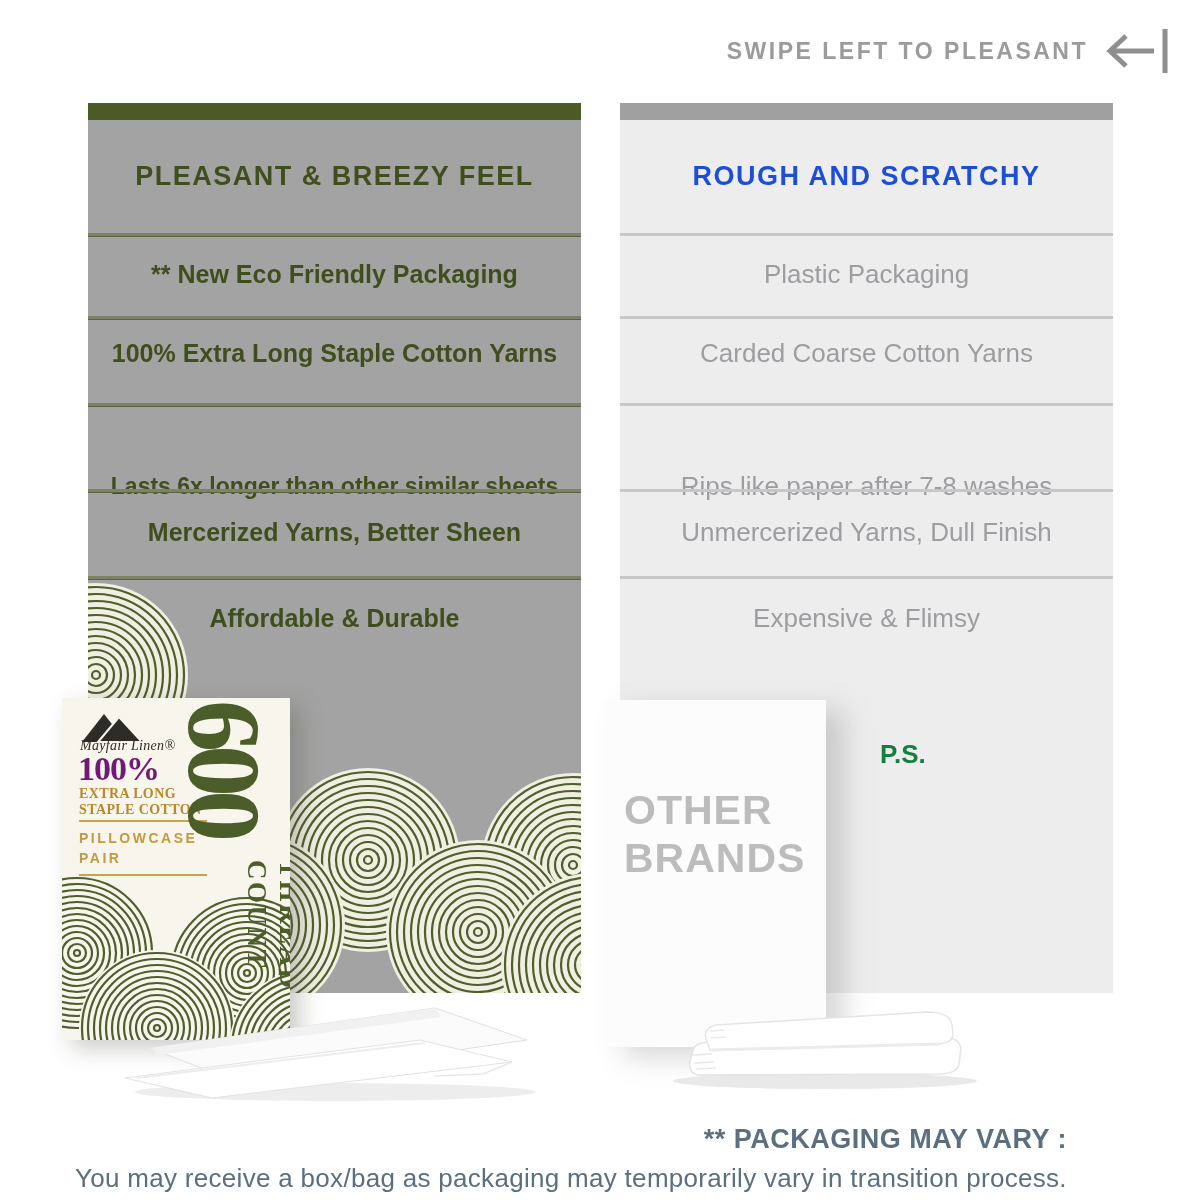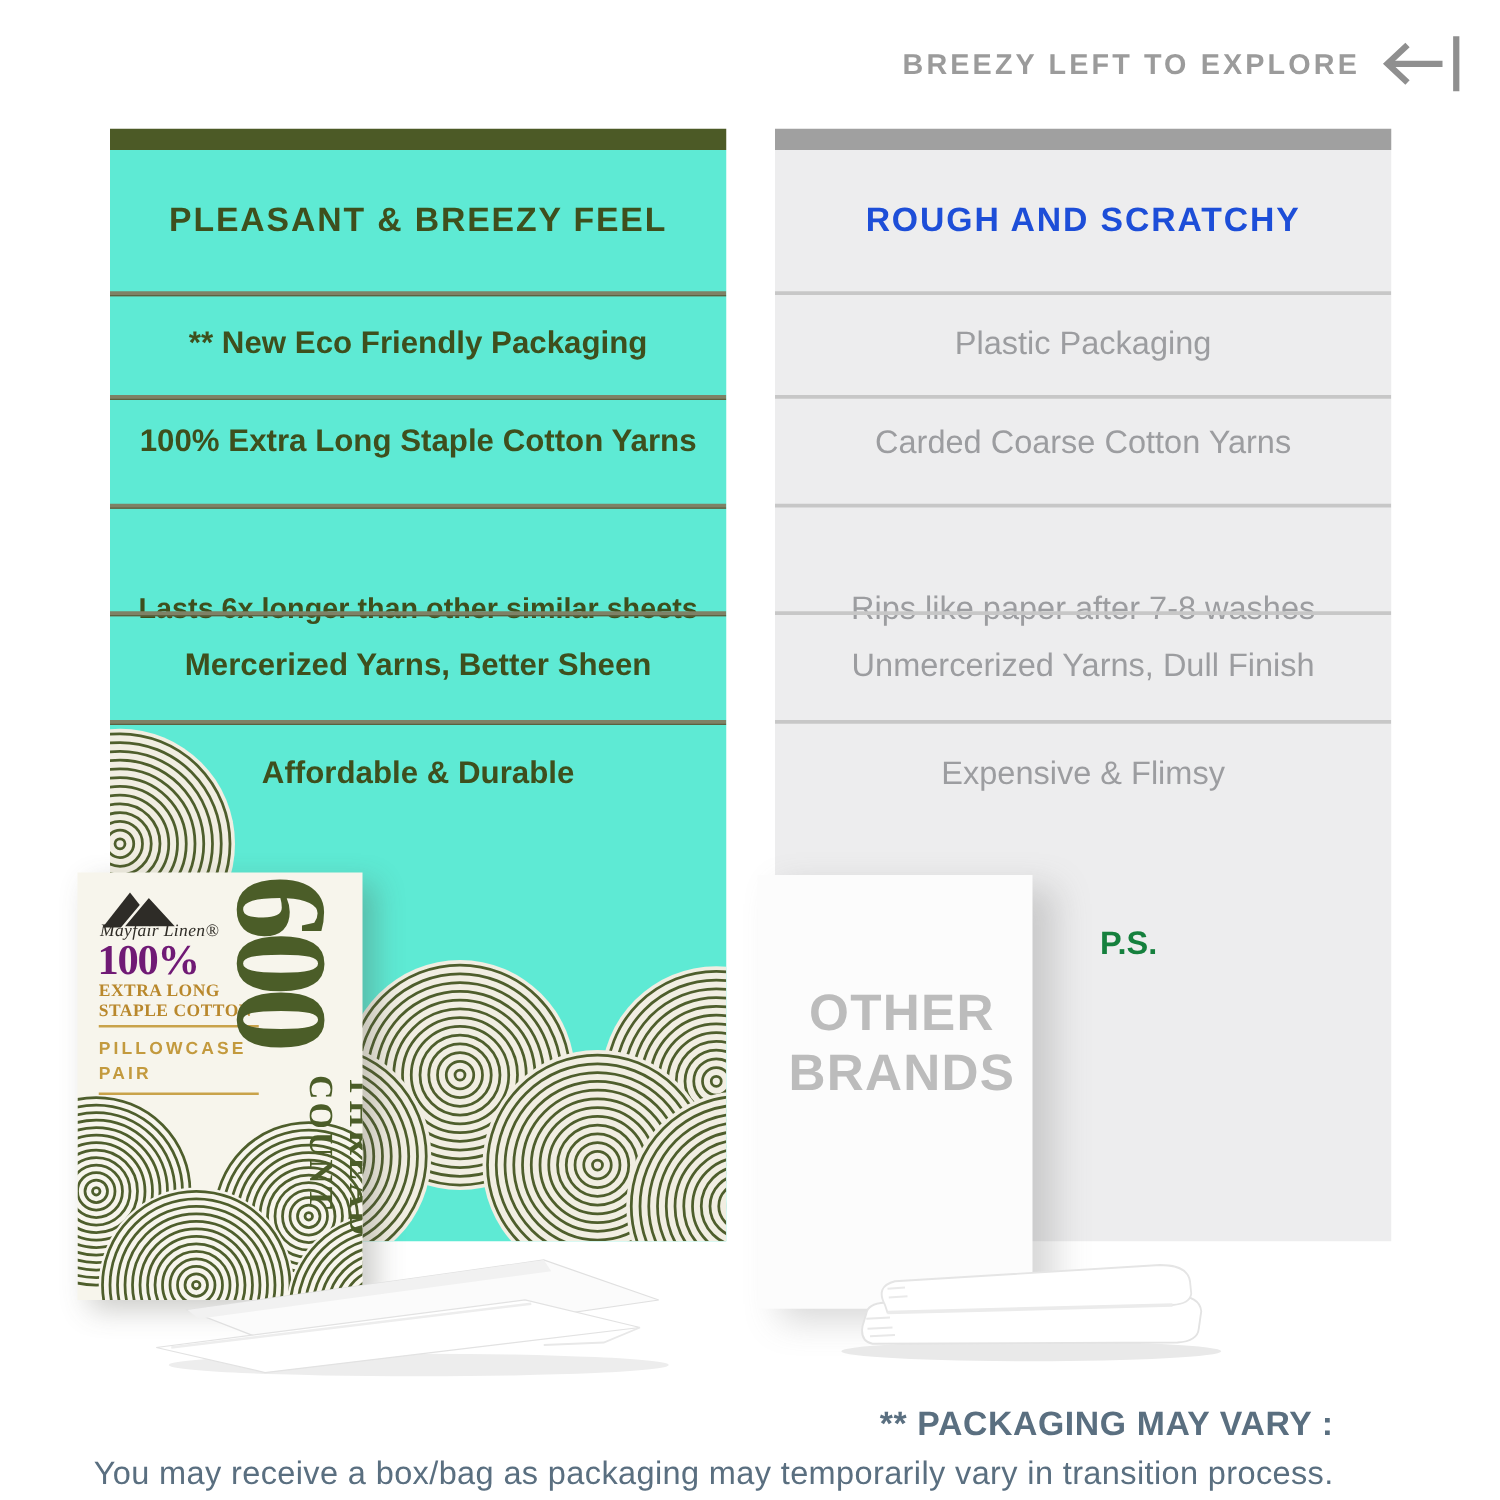--- a/index.html
+++ b/index.html
@@ -12,21 +12,21 @@
   .swipe-arrow{width:68px;height:46px;}
 
   
   .panel{position:absolute;top:103px;width:493px;}
   .panel-left{left:88px;}
   .panel-right{left:620px;}
   .panel .bar{height:17px;width:100%;}
   .panel-left .bar{background:#4c5a26;}
   .panel-right .bar{background:#a0a0a0;}
   .panel .body{position:relative;width:100%;height:873px;overflow:hidden;}
-  .panel-left .body{background:#5eead4;}
+  .panel-left .body{background:#a3a3a3;}
   .panel-right .body{background:#ededee;}
 
   .trow{position:absolute;left:0;width:100%;display:flex;align-items:center;
         justify-content:center;text-align:center;padding:0 6px;box-sizing:border-box;}
   .rt{top:0;height:113px;}
   .r1{top:113px;height:83px;}
   .r2{top:196px;height:75px;}
   .r3{top:283px;height:86px;margin-top:40px;}
   .r4{top:369px;height:87px;}
   .r5{top:456px;height:85px;}
@@ -64,21 +64,21 @@
                 font-family:"Liberation Serif",serif;font-size:104px;font-weight:700;
                 color:#4b5d28;letter-spacing:-7px;line-height:.9;}
   .pb-count-label{position:absolute;left:243px;top:162px;width:138px;height:66px;
                   transform:rotate(90deg);transform-origin:top left;
                   font-family:"Liberation Serif",serif;font-size:27px;font-weight:700;
                   color:#4b5d28;letter-spacing:2.5px;line-height:1.2;}
   .pb-rings{position:absolute;left:0;top:0;}
 
   
   .other-box{position:absolute;left:606px;top:700px;width:220px;height:347px;background:#fcfcfc;
-             box-shadow:18px 10px 26px rgba(110,110,110,.28);text-align:center;}
+             box-shadow:18px 10px 26px rgba(110,110,110,.28);}
   .ob-label{position:absolute;left:18px;top:86px;width:195px;font-size:41px;font-weight:700;
             color:#bcbcbc;letter-spacing:1px;line-height:1.18;}
   .ps-block{position:absolute;left:880px;top:736px;width:210px;color:#15803d;}
   .ps-title{font-size:26px;font-weight:700;line-height:1.4;}
   .ps-text{font-size:26px;font-weight:600;line-height:1.4;}
 
   
   .pillow-svg{position:absolute;left:95px;top:988px;}
   .sheet-svg{position:absolute;left:660px;top:995px;}
 
@@ -86,21 +86,21 @@
   .footer{position:absolute;left:75px;top:1124px;color:#5a6f80;text-align:right;}
   .f1{font-size:27px;font-weight:600;letter-spacing:.5px;}
   .f2{margin-top:8px;font-size:26px;font-weight:500;letter-spacing:.3px;}
 </style>
 </head>
 <body>
 
 <div class="canvas">
 
   <div class="swipe-hint">
-    <span class="swipe-label">BREEZY LEFT TO EXPLORE</span>
+    <span class="swipe-label">SWIPE LEFT TO PLEASANT</span>
     <svg class="swipe-arrow" viewBox="0 0 68 46">
       <line x1="52" y1="23" x2="8" y2="23" stroke="#8f8f8f" stroke-width="5"></line>
       <polyline points="24,8 8,23 24,38" fill="none" stroke="#8f8f8f" stroke-width="5" stroke-linejoin="miter"></polyline>
       <line x1="63" y1="1" x2="63" y2="45" stroke="#8f8f8f" stroke-width="5"></line>
     </svg>
   </div>
 
   <div class="panel panel-left">
     <div class="bar"></div>
     <div class="body">

